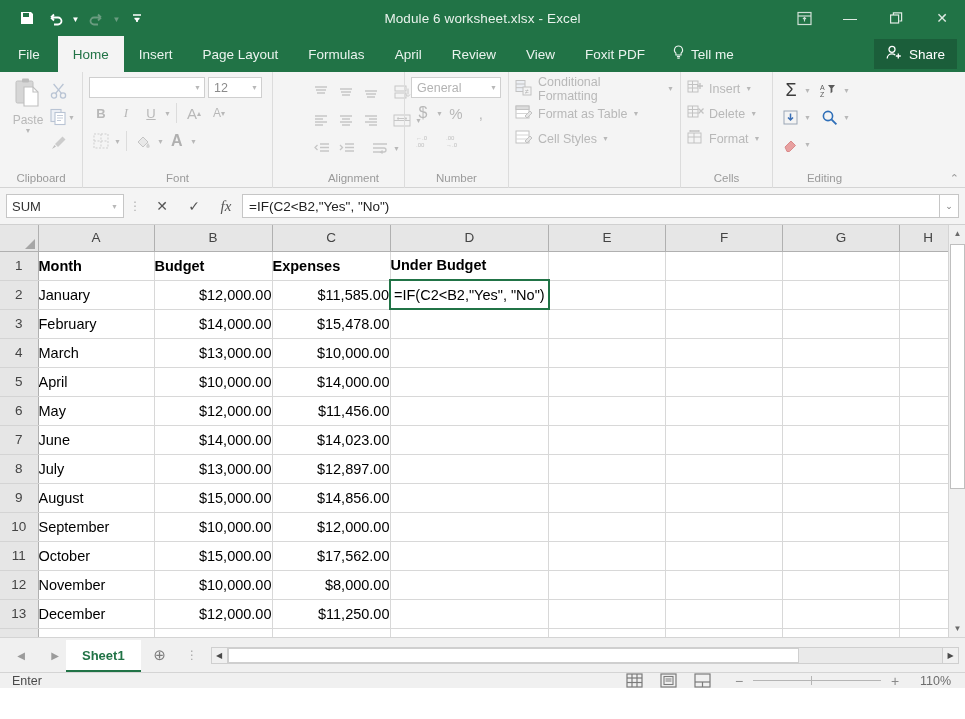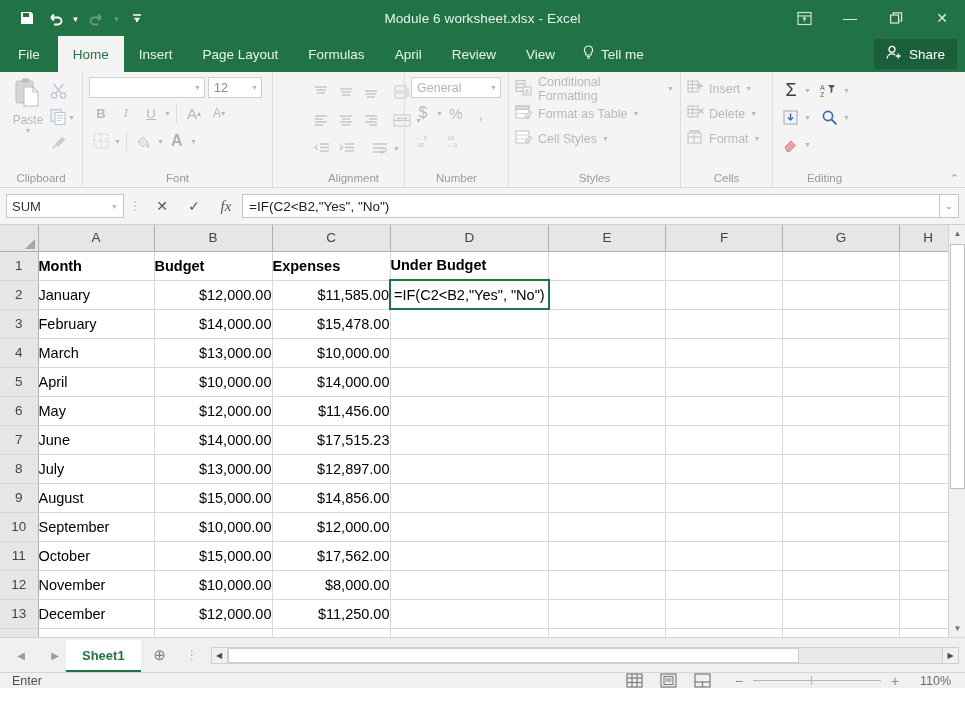--- a/index.html
+++ b/index.html
@@ -255,20 +255,21 @@
 
   <div class="tabsrow">
     <div class="tab file">File</div>
     <div class="tab active">Home</div>
     <div class="tab">Insert</div>
     <div class="tab">Page Layout</div>
     <div class="tab">Formulas</div>
     <div class="tab">April</div>
     <div class="tab">Review</div>
     <div class="tab">View</div>
+    <div class="tab">Foxit PDF</div>
     <div class="tellme">
       <span>
         <svg width="13" height="15" viewBox="0 0 13 15">
             <path d="M6.5 1a4 4 0 0 0-2.6 7.1V10h5.2V8.1A4 4 0 0 0 6.5 1z" fill="none" stroke="#eaf3ee" stroke-width="1.1"></path>
             <path d="M4.9 11.6h3.2M5.3 13.3h2.4" stroke="#eaf3ee" stroke-width="1.1"></path>
           </svg>
       </span>
       <span>Tell me</span>
     </div>
     <div class="share-btn">
@@ -525,21 +526,20 @@
                 <rect x="1" y="2" width="13" height="12" fill="#ffffff" stroke="#c2c2c2"></rect>
                 <line x1="1" y1="6" x2="14" y2="6" stroke="#d5d5d5"></line>
                 <line x1="1" y1="10" x2="14" y2="10" stroke="#d5d5d5"></line>
                 <path d="M10 12l5-5 2 2-5 5z" fill="#e6e6e6" stroke="#c2c2c2"></path>
               </svg>
           </span>
           <span>Cell Styles</span>
           <span class="caret">▼</span>
         </div>
       </div>
-      <div class="rgroup-label">Styles</div>
     </div>
 
     <div class="rgroup cellsg">
       <div class="rgroup-body" style="padding-top:4px;">
         <div class="st-row">
           <span>
             <svg width="17" height="16" viewBox="0 0 17 16">
                 <rect x="1" y="2" width="10" height="11" fill="none" stroke="#c2c2c2"></rect>
                 <line x1="1" y1="5.5" x2="11" y2="5.5" stroke="#c2c2c2"></line>
                 <line x1="1" y1="9" x2="11" y2="9" stroke="#c2c2c2"></line>
@@ -718,21 +718,21 @@
             <td class="cell" style="width: 138px;"></td>
             <td class="cell" style="width: 117px;"></td>
             <td class="cell" style="width: 117px;"></td>
             <td class="cell" style="width: 117px;"></td>
             <td class="cell" style="width: 57px;"></td>
           </tr>
           <tr>
             <td class="rowh">7</td>
             <td class="cell" style="width: 116px;">June</td>
             <td class="cell num" style="width: 118px;">$14,000.00</td>
-            <td class="cell num" style="width: 118px;">$17,515.23</td>
+            <td class="cell num" style="width: 118px;">$14,023.00</td>
             <td class="cell" style="width: 138px;"></td>
             <td class="cell" style="width: 117px;"></td>
             <td class="cell" style="width: 117px;"></td>
             <td class="cell" style="width: 117px;"></td>
             <td class="cell" style="width: 57px;"></td>
           </tr>
           <tr>
             <td class="rowh">8</td>
             <td class="cell" style="width: 116px;">July</td>
             <td class="cell num" style="width: 118px;">$13,000.00</td>

